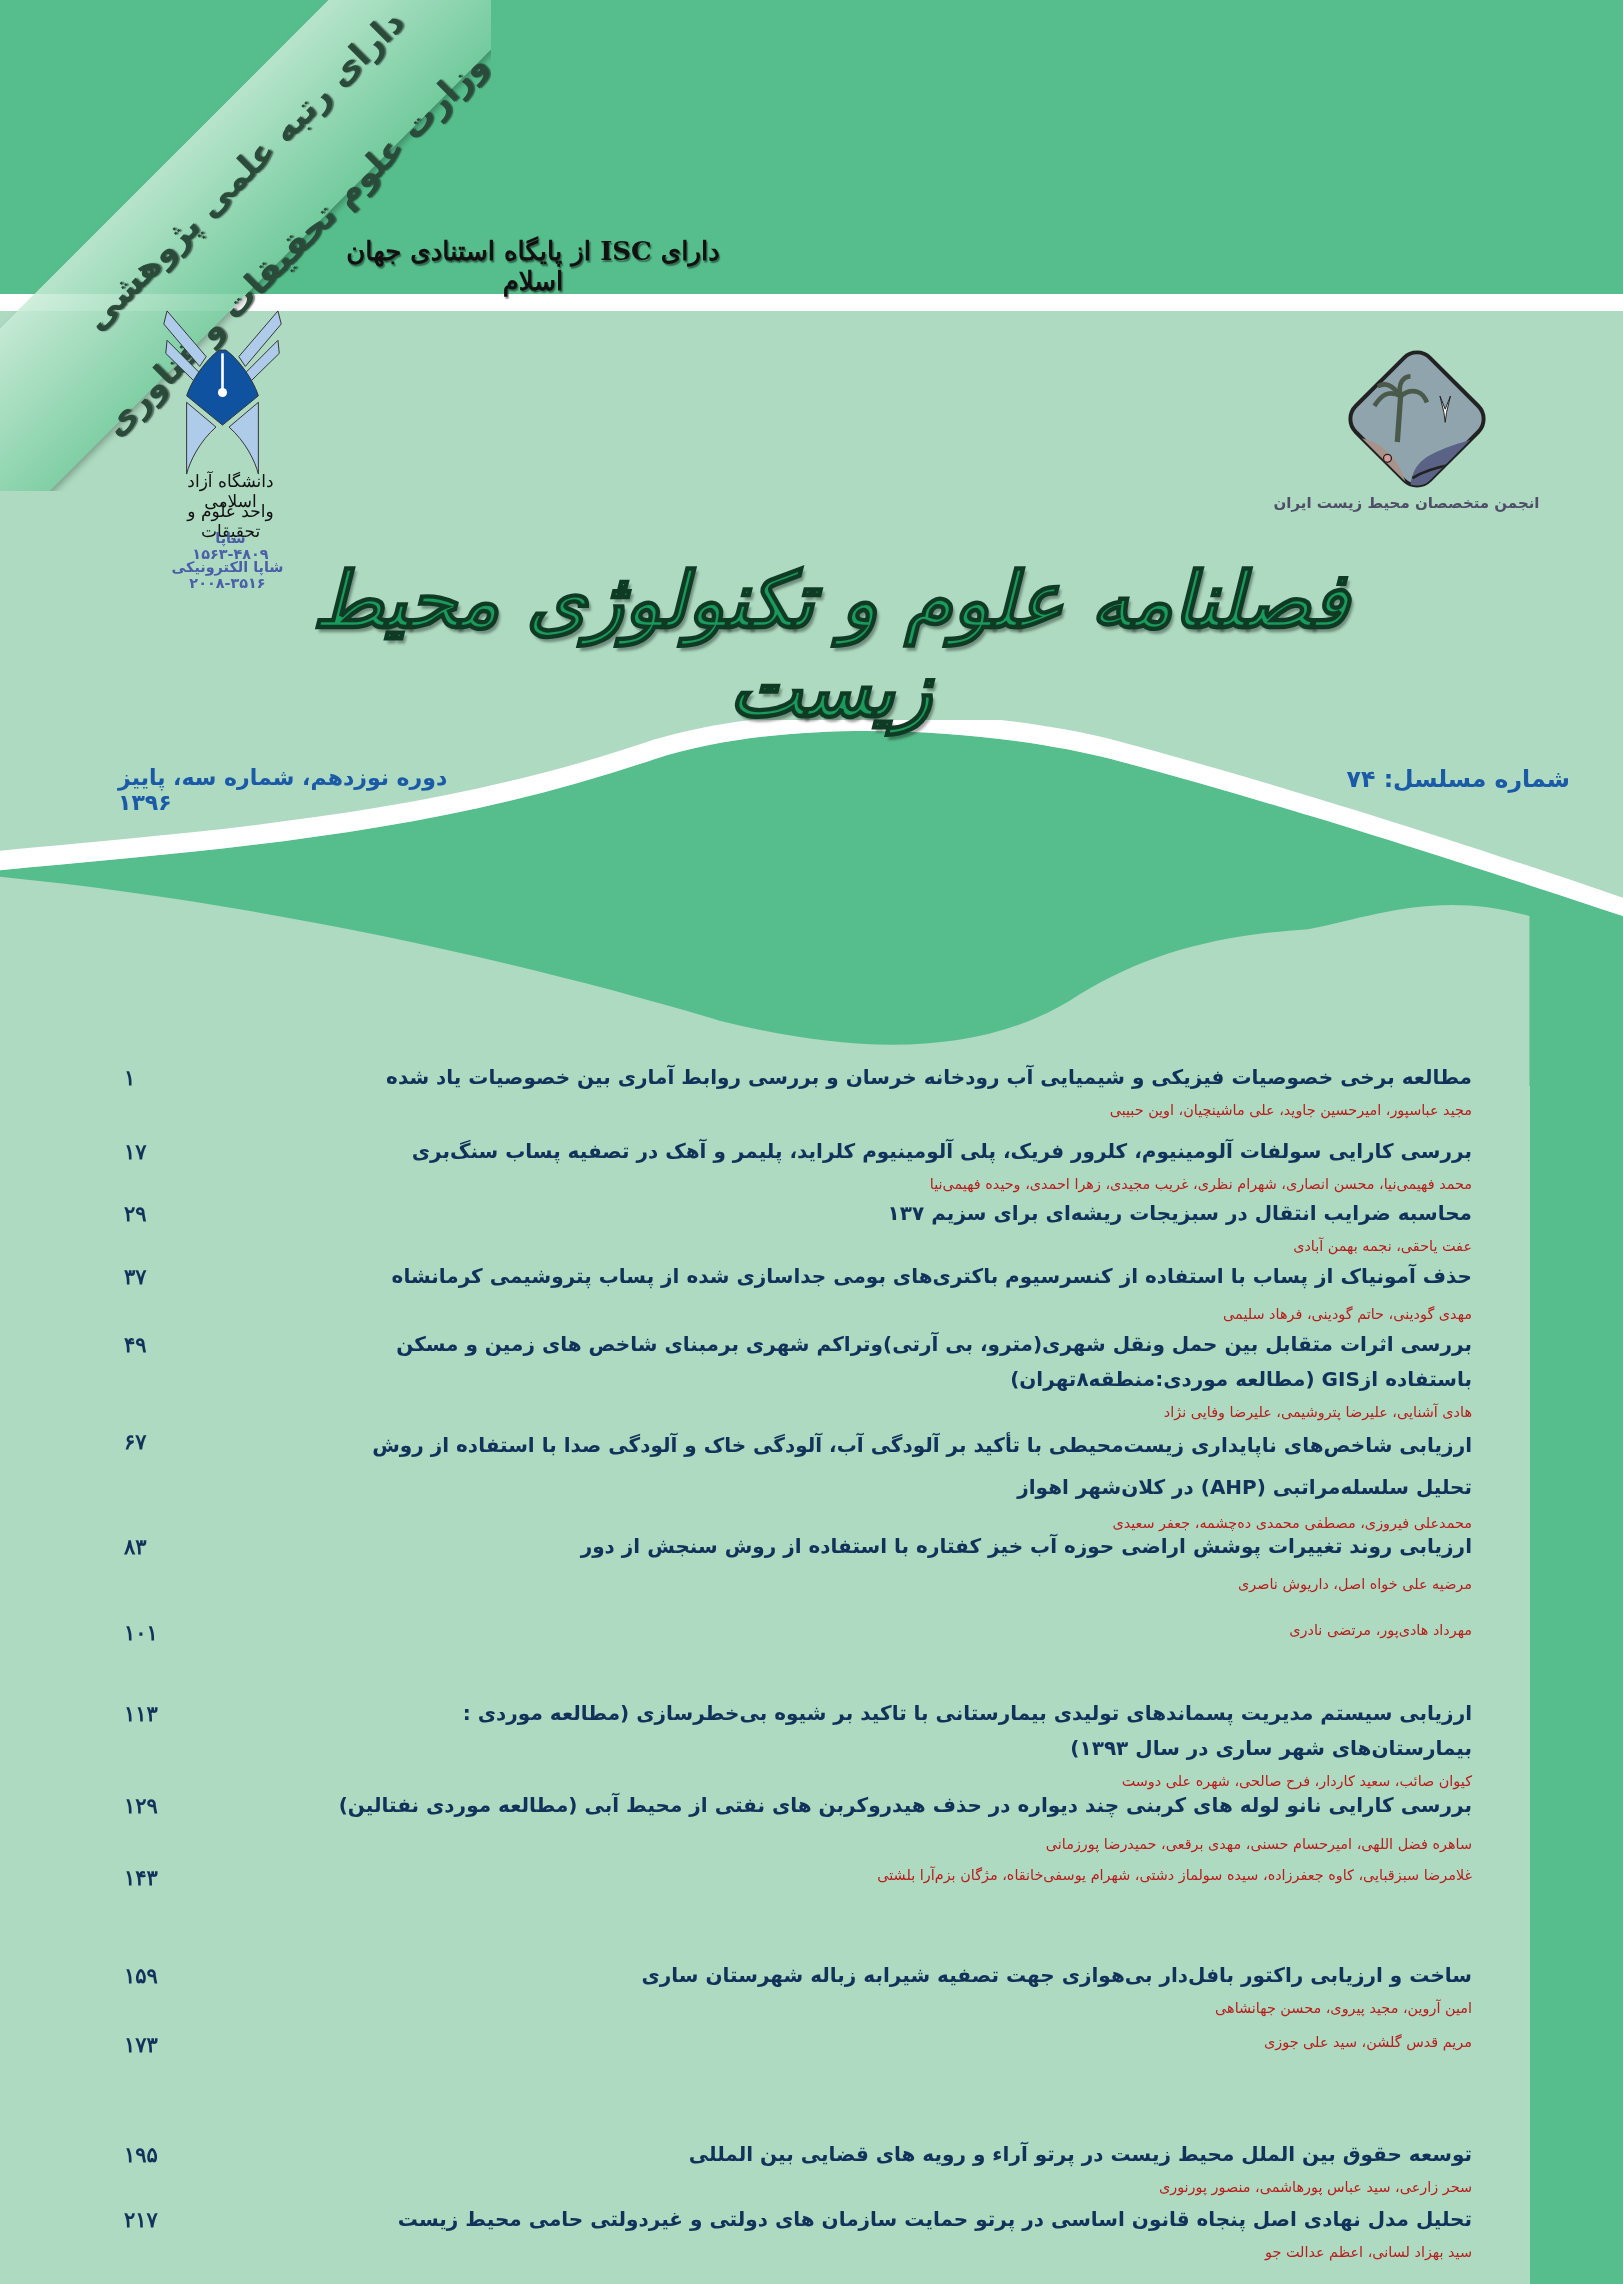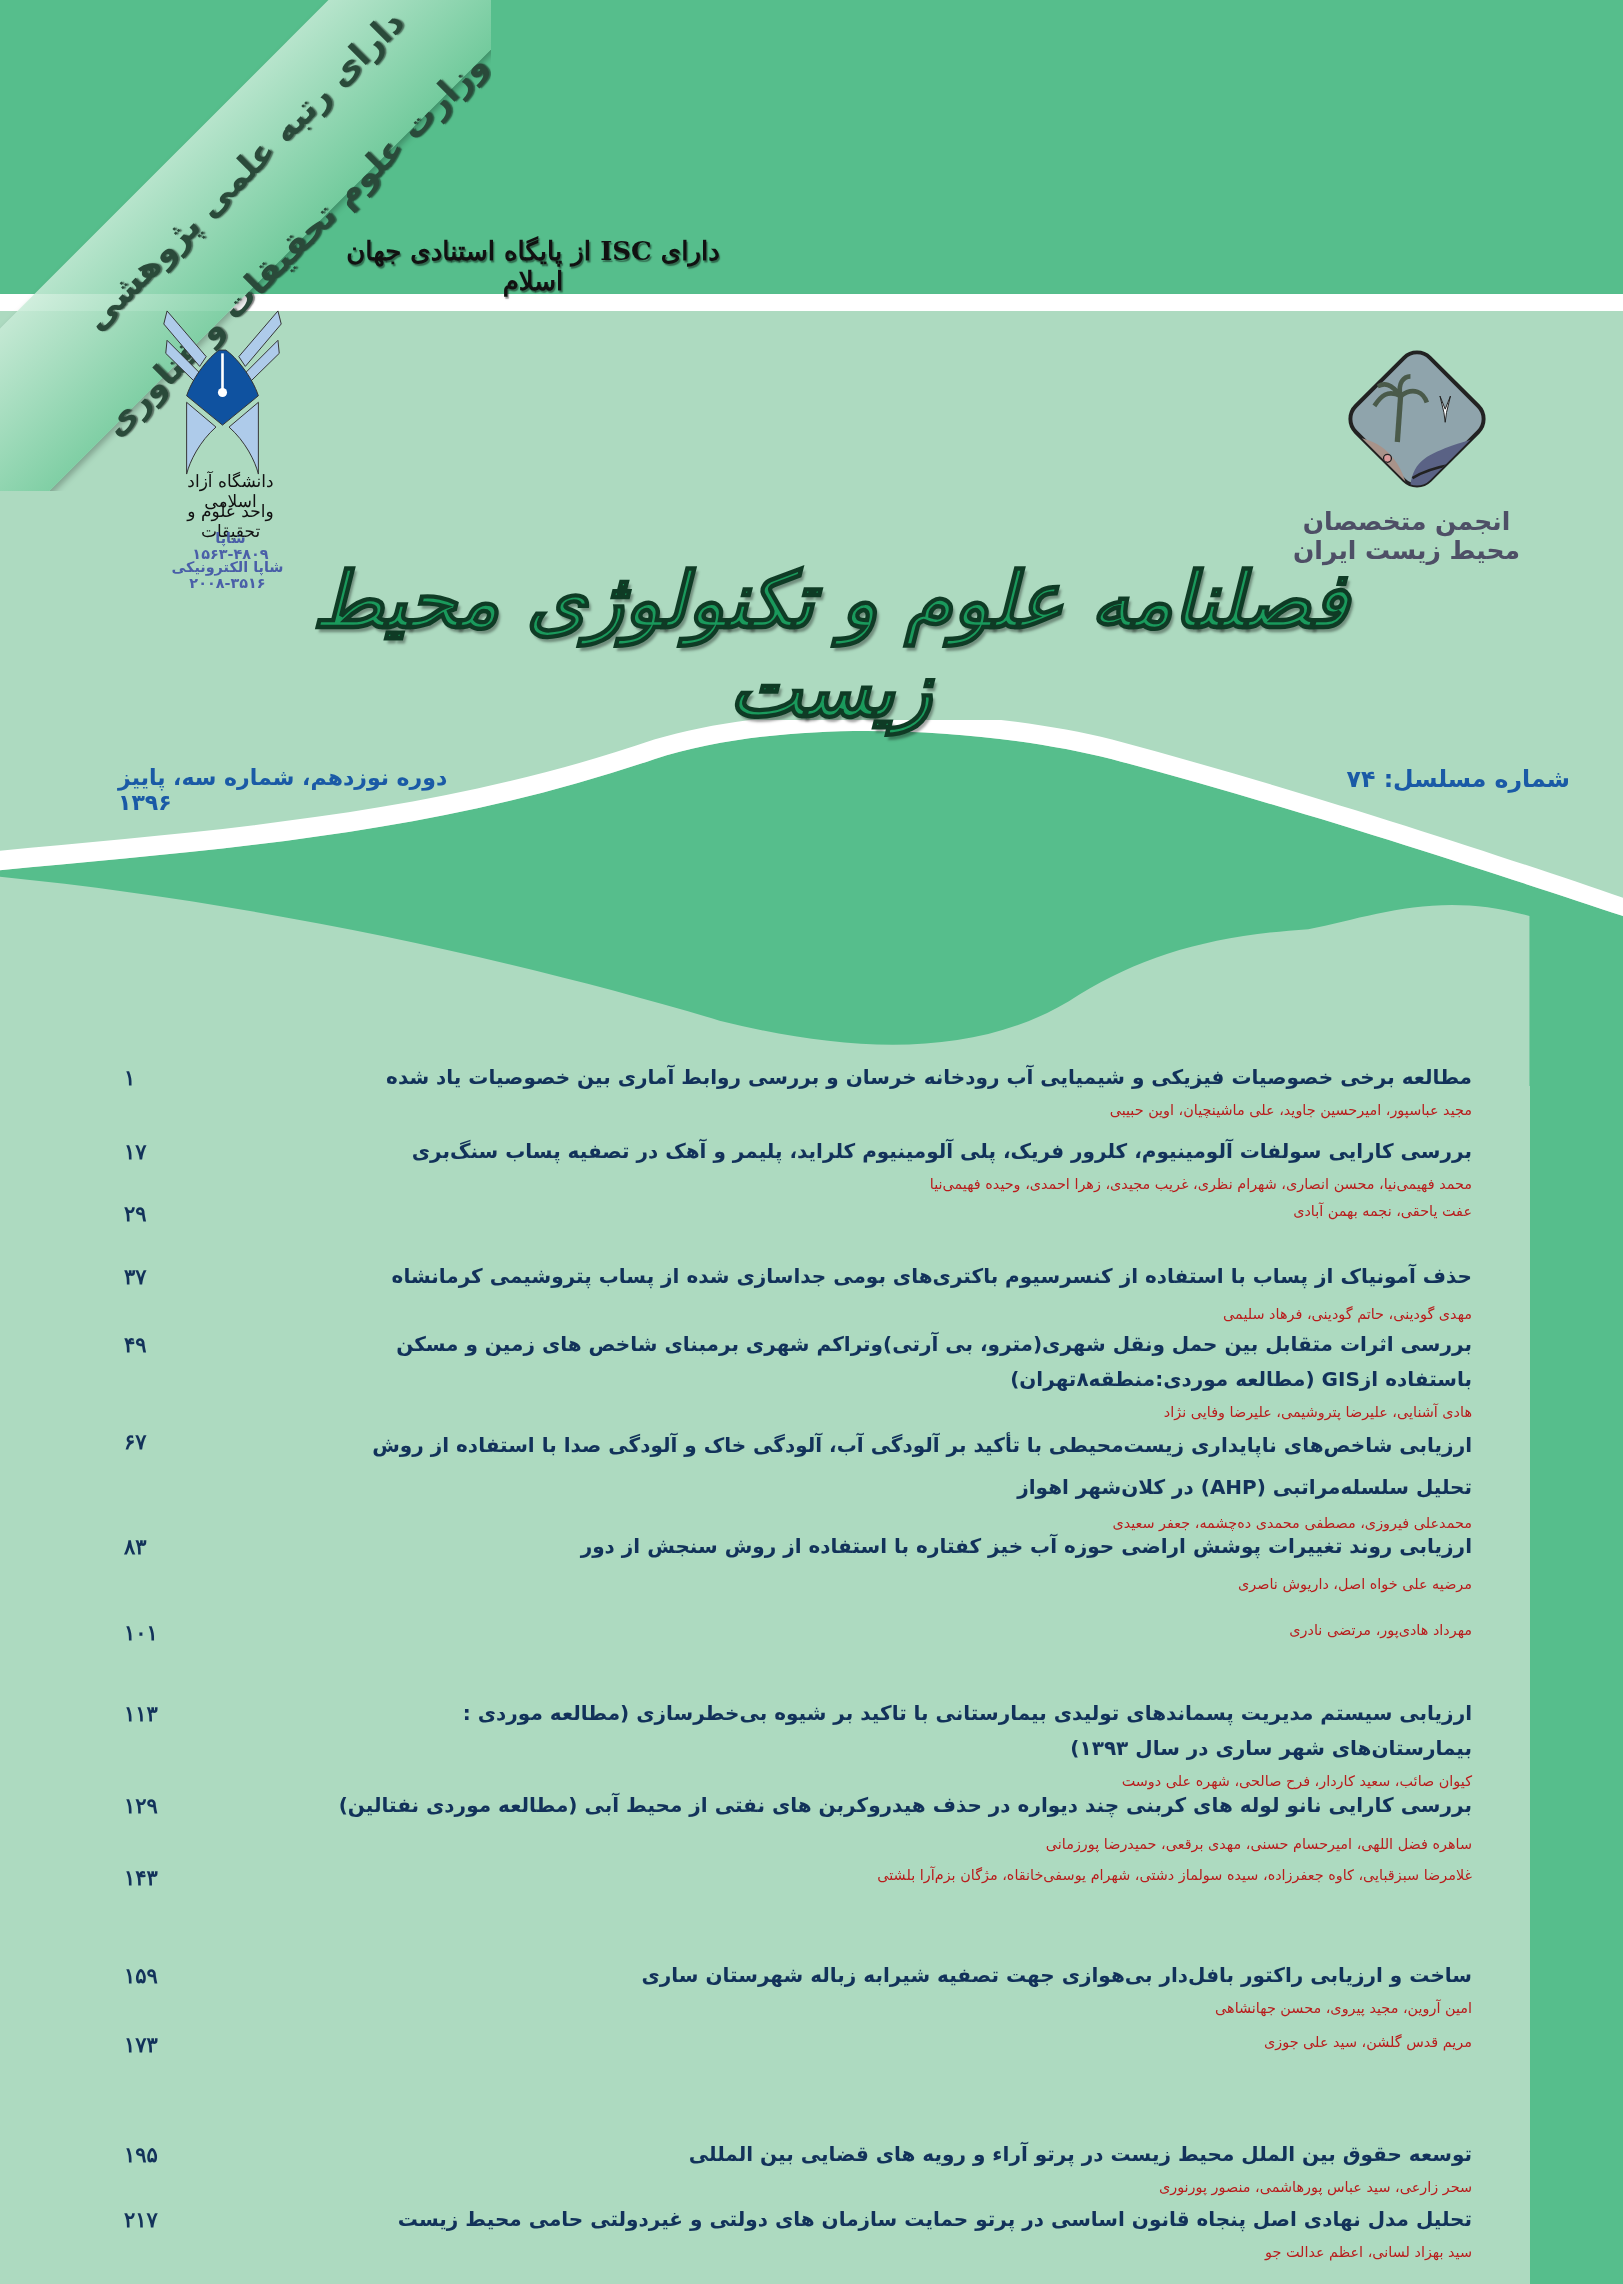--- a/index.html
+++ b/index.html
@@ -39,21 +39,21 @@
   
   #uni-logo { left:154px; top:304px; width:137px; height:177px; }
   .uni-text { text-align:center; direction:rtl;margin-left:8px; }
   #uni-name { left:157px; top:471px; width:131px; font-size:17px; color:#111; font-family:"DejaVu Serif", serif; }
   #uni-branch { left:157px; top:501px; width:131px; font-size:17px; color:#111; font-family:"DejaVu Serif", serif; }
   #issn-print { left:167px; top:530px; width:111px; font-size:14.4px; font-weight:bold; color:#4a5fa8; }
   #issn-online { left:131px; top:559px; width:177px; font-size:14.4px; font-weight:bold; color:#4a5fa8; }
 
   
   #soc-logo { left:1335px; top:337px; width:164px; height:164px; }
-  #soc-name { left:1269px; top:507px; width:275px; text-align:center; direction:rtl; font-weight:bold; font-size:25px; color:#4e4f66; }
+  #soc-name { left:1269px; top:494px; width:275px; text-align:center; direction:rtl; font-weight:bold; font-size:15px; color:#4e4f66; }
 
   
   #journal-title {
     left:209px; top:556px; width:1243px; text-align:center; direction:rtl;
     font-family:"DejaVu Sans", sans-serif; font-weight:bold; font-size:77px; color:#1a9a5c;
     -webkit-text-stroke:2px #0f3b25;
     text-shadow:2.6px 3.9px 2.6px rgba(0,0,0,0.35);
     font-style:italic;
   }
 
@@ -150,20 +150,21 @@
     <div class="toc-title">مطالعه برخی خصوصیات فیزیکی و شیمیایی آب رودخانه خرسان و بررسی روابط آماری بین خصوصیات یاد شده</div>
     <div class="toc-authors">مجید عباسپور، امیرحسین جاوید، علی ماشینچیان، اوین حبیبی</div>
     <div class="toc-page">۱</div>
   </div>
   <div class="toc-entry" style="height:62px; margin-top:2.6px;">
     <div class="toc-title">بررسی کارایی سولفات آلومینیوم، کلرور فریک، پلی آلومینیوم کلراید، پلیمر و آهک در تصفیه پساب سنگ‌بری</div>
     <div class="toc-authors">محمد فهیمی‌نیا، محسن انصاری، شهرام نظری، غریب مجیدی، زهرا احمدی، وحیده فهیمی‌نیا</div>
     <div class="toc-page">۱۷</div>
   </div>
   <div class="toc-entry" style="height:63px;">
+    <div class="toc-title">محاسبه ضرایب انتقال در سبزیجات ریشه‌ای برای سزیم ۱۳۷</div>
     <div class="toc-authors">عفت یاحقی، نجمه بهمن آبادی</div>
     <div class="toc-page">۲۹</div>
   </div>
   <div class="toc-entry" style="height:68px;">
     <div class="toc-title">حذف آمونیاک از پساب با استفاده از کنسرسیوم باکتری‌های بومی جداسازی شده از پساب پتروشیمی کرمانشاه</div>
     <div class="toc-authors" style="margin-top:5.2px;">مهدی گودینی، حاتم گودینی، فرهاد سلیمی</div>
     <div class="toc-page">۳۷</div>
   </div>
   <div class="toc-entry" style="height:97px;">
     <div class="toc-title">بررسی اثرات متقابل بین حمل ونقل شهری(مترو، بی آرتی)وتراکم شهری برمبنای شاخص های زمین و مسکن باستفاده ازGIS (مطالعه موردی:منطقه۸تهران)</div>

